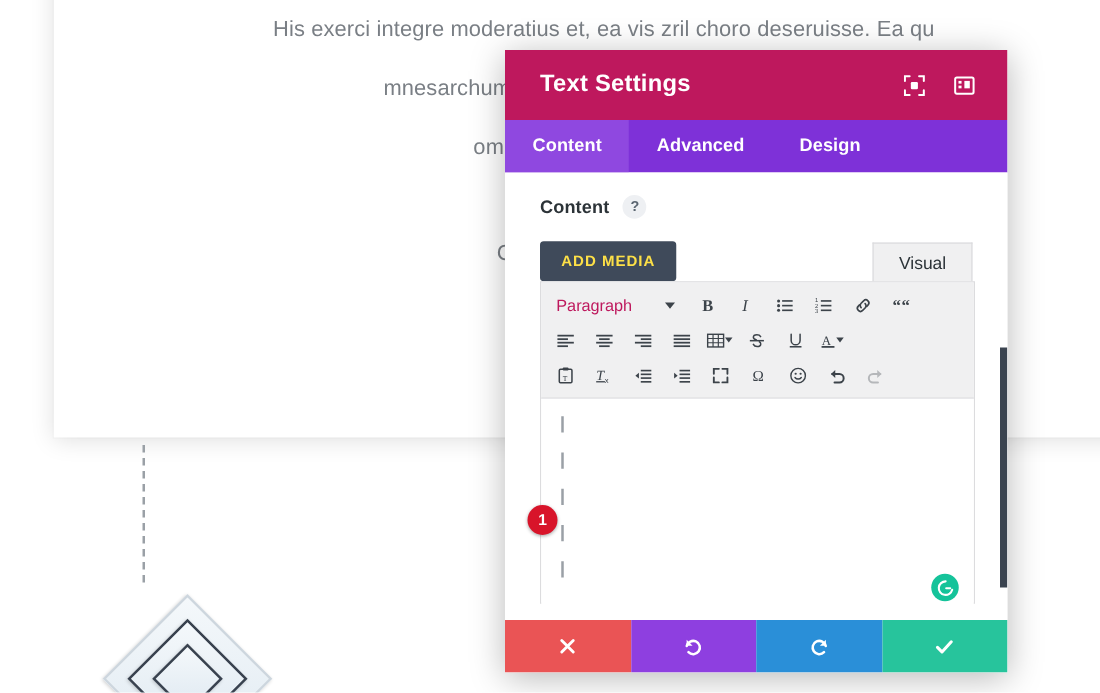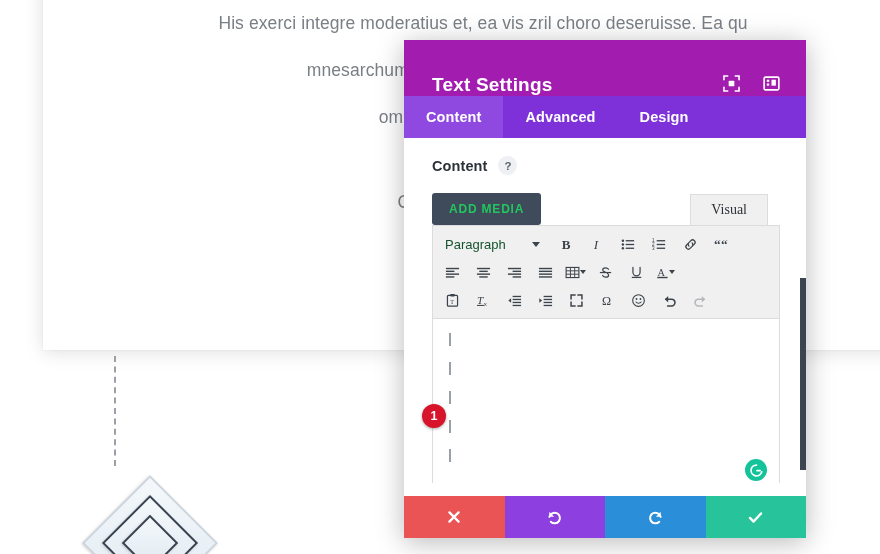--- a/index.html
+++ b/index.html
@@ -56,22 +56,22 @@
   
   #modal {
     position:absolute; left:404px; top:40px;
     width:402px; height:498px;
     background:#ffffff;
     box-shadow:0 4px 26px rgba(0,0,0,0.28);
     display:flex; flex-direction:column;
     overflow:hidden;
   }
   #modal-header {
-    height:56px; background:#a21caf;
-    display:flex; align-items:flex-end;
+    height:56px; background:#be185d;
+    display:flex; align-items:center;
     padding:0 22px 0 28px;
     flex:0 0 auto;
   }
   #modal-title {
     color:#ffffff; font-size:19px; font-weight:bold;
     letter-spacing:.2px; flex:1;
   }
   .hdr-icon {
     width:26px; height:26px; margin-left:14px;
     display:flex; align-items:center; justify-content:center;
@@ -102,26 +102,26 @@
     width:19px; height:19px; border-radius:50%;
     background:#eef0f3; color:#5a6570;
     font-size:11.5px; font-weight:bold;
     display:flex; align-items:center; justify-content:center;
     margin-left:11px; cursor:pointer;
   }
 
   
   #media-row { display:flex; align-items:flex-end; height:34px; position:relative; }
   #add-media-btn {
-    background:#3f4a5a; color:#22c55e;
+    background:#3f4a5a; color:#fde047;
     font-size:12px; font-weight:bold; letter-spacing:.8px;
     padding:9px 17px; border-radius:3px; border:none;
     cursor:pointer; font-family:inherit;
   }
-  #editor-tabs { position:absolute; right:12px; bottom:-1px; display:flex;font-family:Liberation Serif, serif; }
+  #editor-tabs { position:absolute; right:2px; bottom:-1px; display:flex; }
   .etab {
     font-size:14px; color:#3c434a;
     padding:7px 20px 8px 20px;
     border:1px solid #dcdcde; border-bottom:none;
     background:#ffffff; cursor:pointer;
     margin-left:-1px;
   }
   .etab.active { background:#f0f0f1; border-color:#dcdcde; color:#2c3338; }
 
   
@@ -139,21 +139,21 @@
   .tb-btn {
     width:31px; height:26px;
     display:flex; align-items:center; justify-content:center;
     cursor:pointer; color:#3c434a;
   }
   .tb-btn svg { display:block; }
   .tb-btn.disabled { opacity:.32; }
   #paragraph-select {
     display:flex; align-items:center; justify-content:space-between;
     width:110px; height:24px; padding:0 7px 0 8px;
-    font-size:13px; color:#14532d; cursor:pointer;
+    font-size:13px; color:#be185d; cursor:pointer;
     margin-right:4px;
   }
   .caret { width:0;height:0;border-left:4px solid transparent;border-right:4px solid transparent;border-top:5px solid #3c434a; }
   .mini-caret { width:0;height:0;border-left:3.5px solid transparent;border-right:3.5px solid transparent;border-top:4.5px solid #3c434a; margin-left:-3px; margin-right:4px;}
 
   #editor-area { flex:1; position:relative; padding:14px 16px; background:#fff; cursor:text; }
   .caret-mark {
     width:2px; height:13px; background:#9aa0a6;
     margin-bottom:16px;
   }

